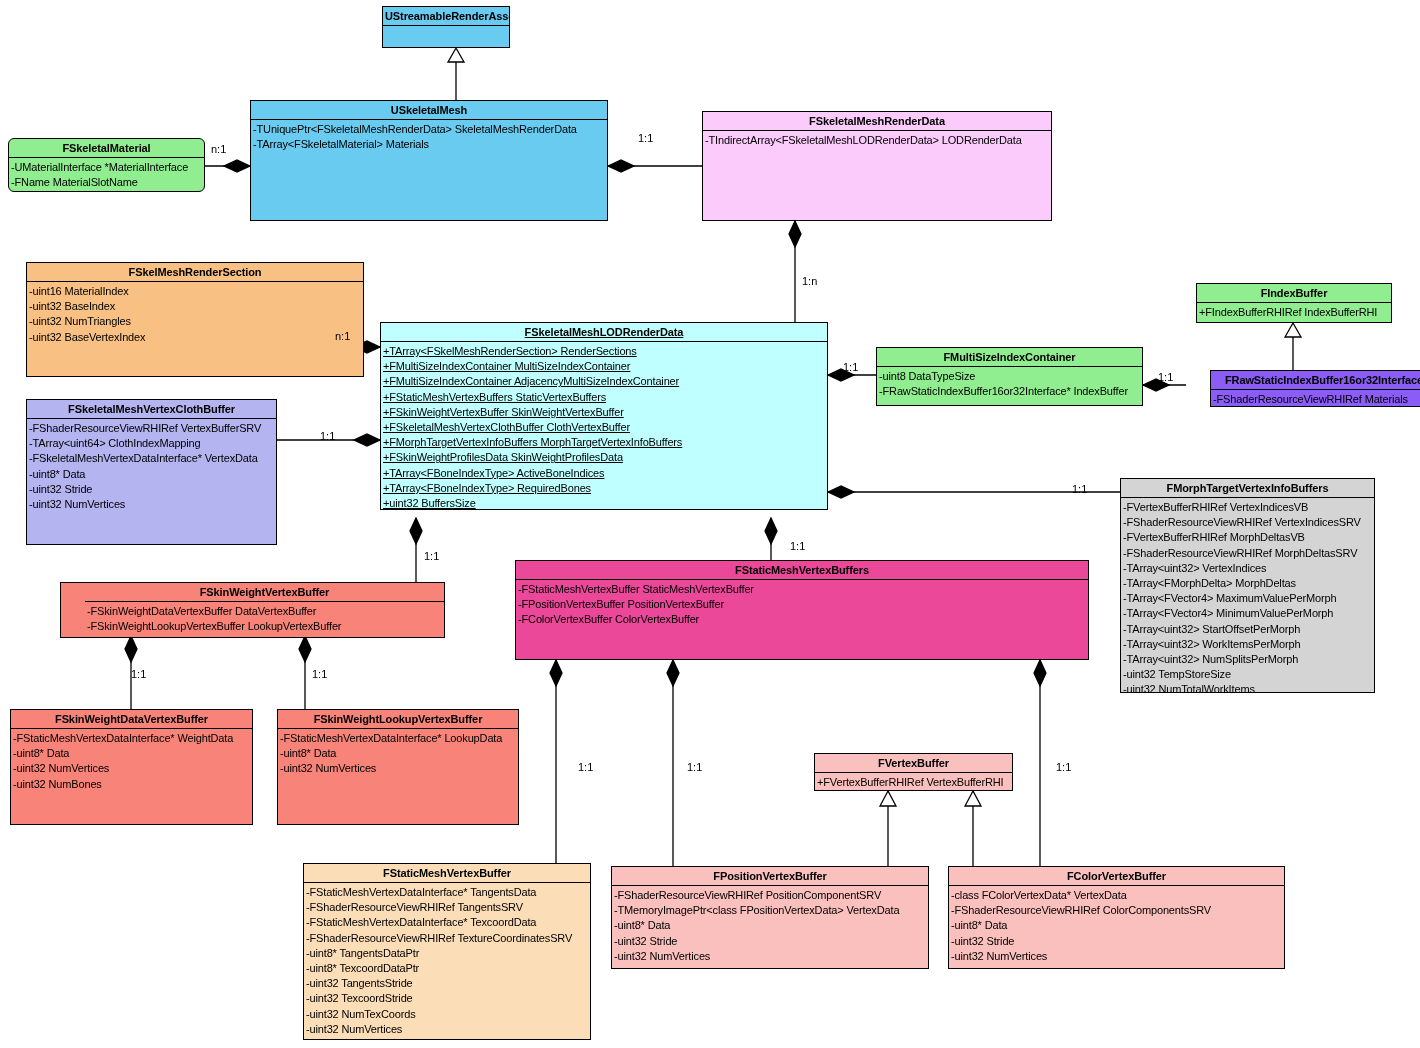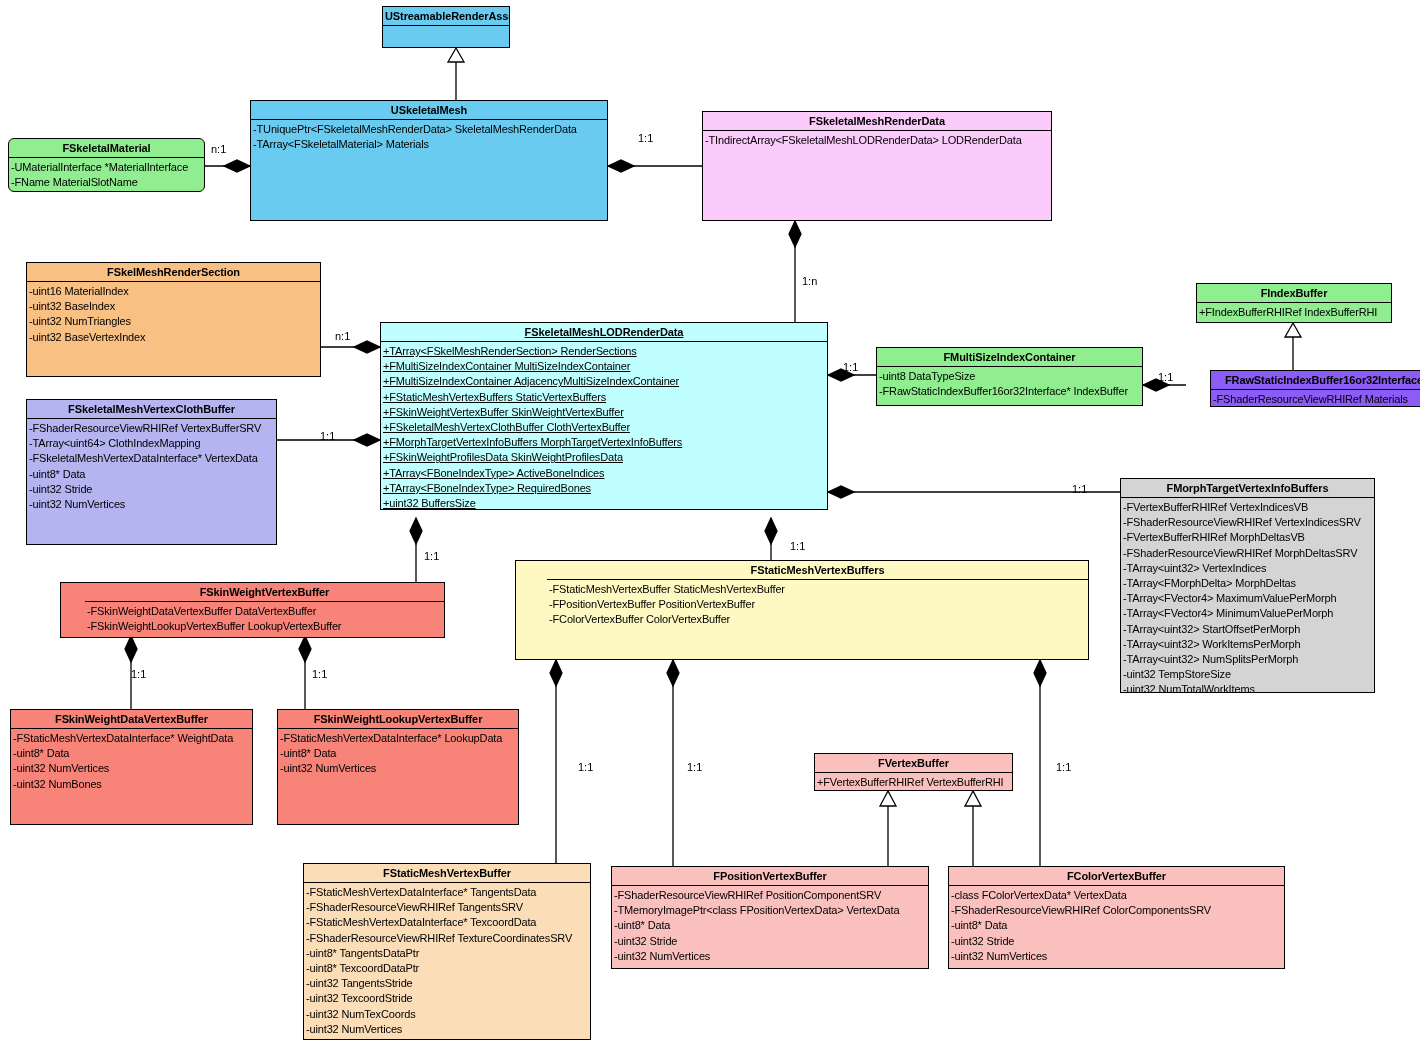--- a/index.html
+++ b/index.html
@@ -147,21 +147,21 @@
           <div>-UMaterialInterface *MaterialInterface</div>
           <div>-FName MaterialSlotName</div>
         </div>
       </div>
       <div class="uml-class" style="left: 702px; top: 111px; width: 350px; height: 110px; background: rgb(251, 203, 251);">
         <div class="uml-title">FSkeletalMeshRenderData</div>
         <div class="uml-attrs">
           <div>-TIndirectArray&lt;FSkeletalMeshLODRenderData&gt; LODRenderData</div>
         </div>
       </div>
-      <div class="uml-class" style="left: 26px; top: 262px; width: 295px; height: 115px; background: rgb(248, 193, 131);">
+      <div class="uml-class" style="left: 26px; top: 262px; width: 338px; height: 115px; background: rgb(248, 193, 131);">
         <div class="uml-title">FSkelMeshRenderSection</div>
         <div class="uml-attrs">
           <div>-uint16 MaterialIndex</div>
           <div>-uint32 BaseIndex</div>
           <div>-uint32 NumTriangles</div>
           <div>-uint32 BaseVertexIndex</div>
         </div>
       </div>
       <div class="uml-class" style="left: 380px; top: 322px; width: 448px; height: 188px; background: rgb(191, 255, 255); text-decoration: underline;">
         <div class="uml-title">FSkeletalMeshLODRenderData</div>
@@ -227,21 +227,21 @@
           <div>-uint32 NumTotalWorkItems</div>
         </div>
       </div>
       <div class="uml-class" style="left: 60px; top: 582px; width: 385px; height: 56px; background: rgb(248, 131, 121); padding-left: 24px;">
         <div class="uml-title">FSkinWeightVertexBuffer</div>
         <div class="uml-attrs">
           <div>-FSkinWeightDataVertexBuffer DataVertexBuffer</div>
           <div>-FSkinWeightLookupVertexBuffer LookupVertexBuffer</div>
         </div>
       </div>
-      <div class="uml-class" style="left: 515px; top: 560px; width: 574px; height: 100px; background: #fef9c3; padding-left: 31px;">
+      <div class="uml-class" style="left: 515px; top: 560px; width: 574px; height: 100px; background: #ec4899;">
         <div class="uml-title">FStaticMeshVertexBuffers</div>
         <div class="uml-attrs">
           <div>-FStaticMeshVertexBuffer StaticMeshVertexBuffer</div>
           <div>-FPositionVertexBuffer PositionVertexBuffer</div>
           <div>-FColorVertexBuffer ColorVertexBuffer</div>
         </div>
       </div>
       <div class="uml-class" style="left: 10px; top: 709px; width: 243px; height: 116px; background: rgb(248, 131, 121);">
         <div class="uml-title">FSkinWeightDataVertexBuffer</div>
         <div class="uml-attrs">

